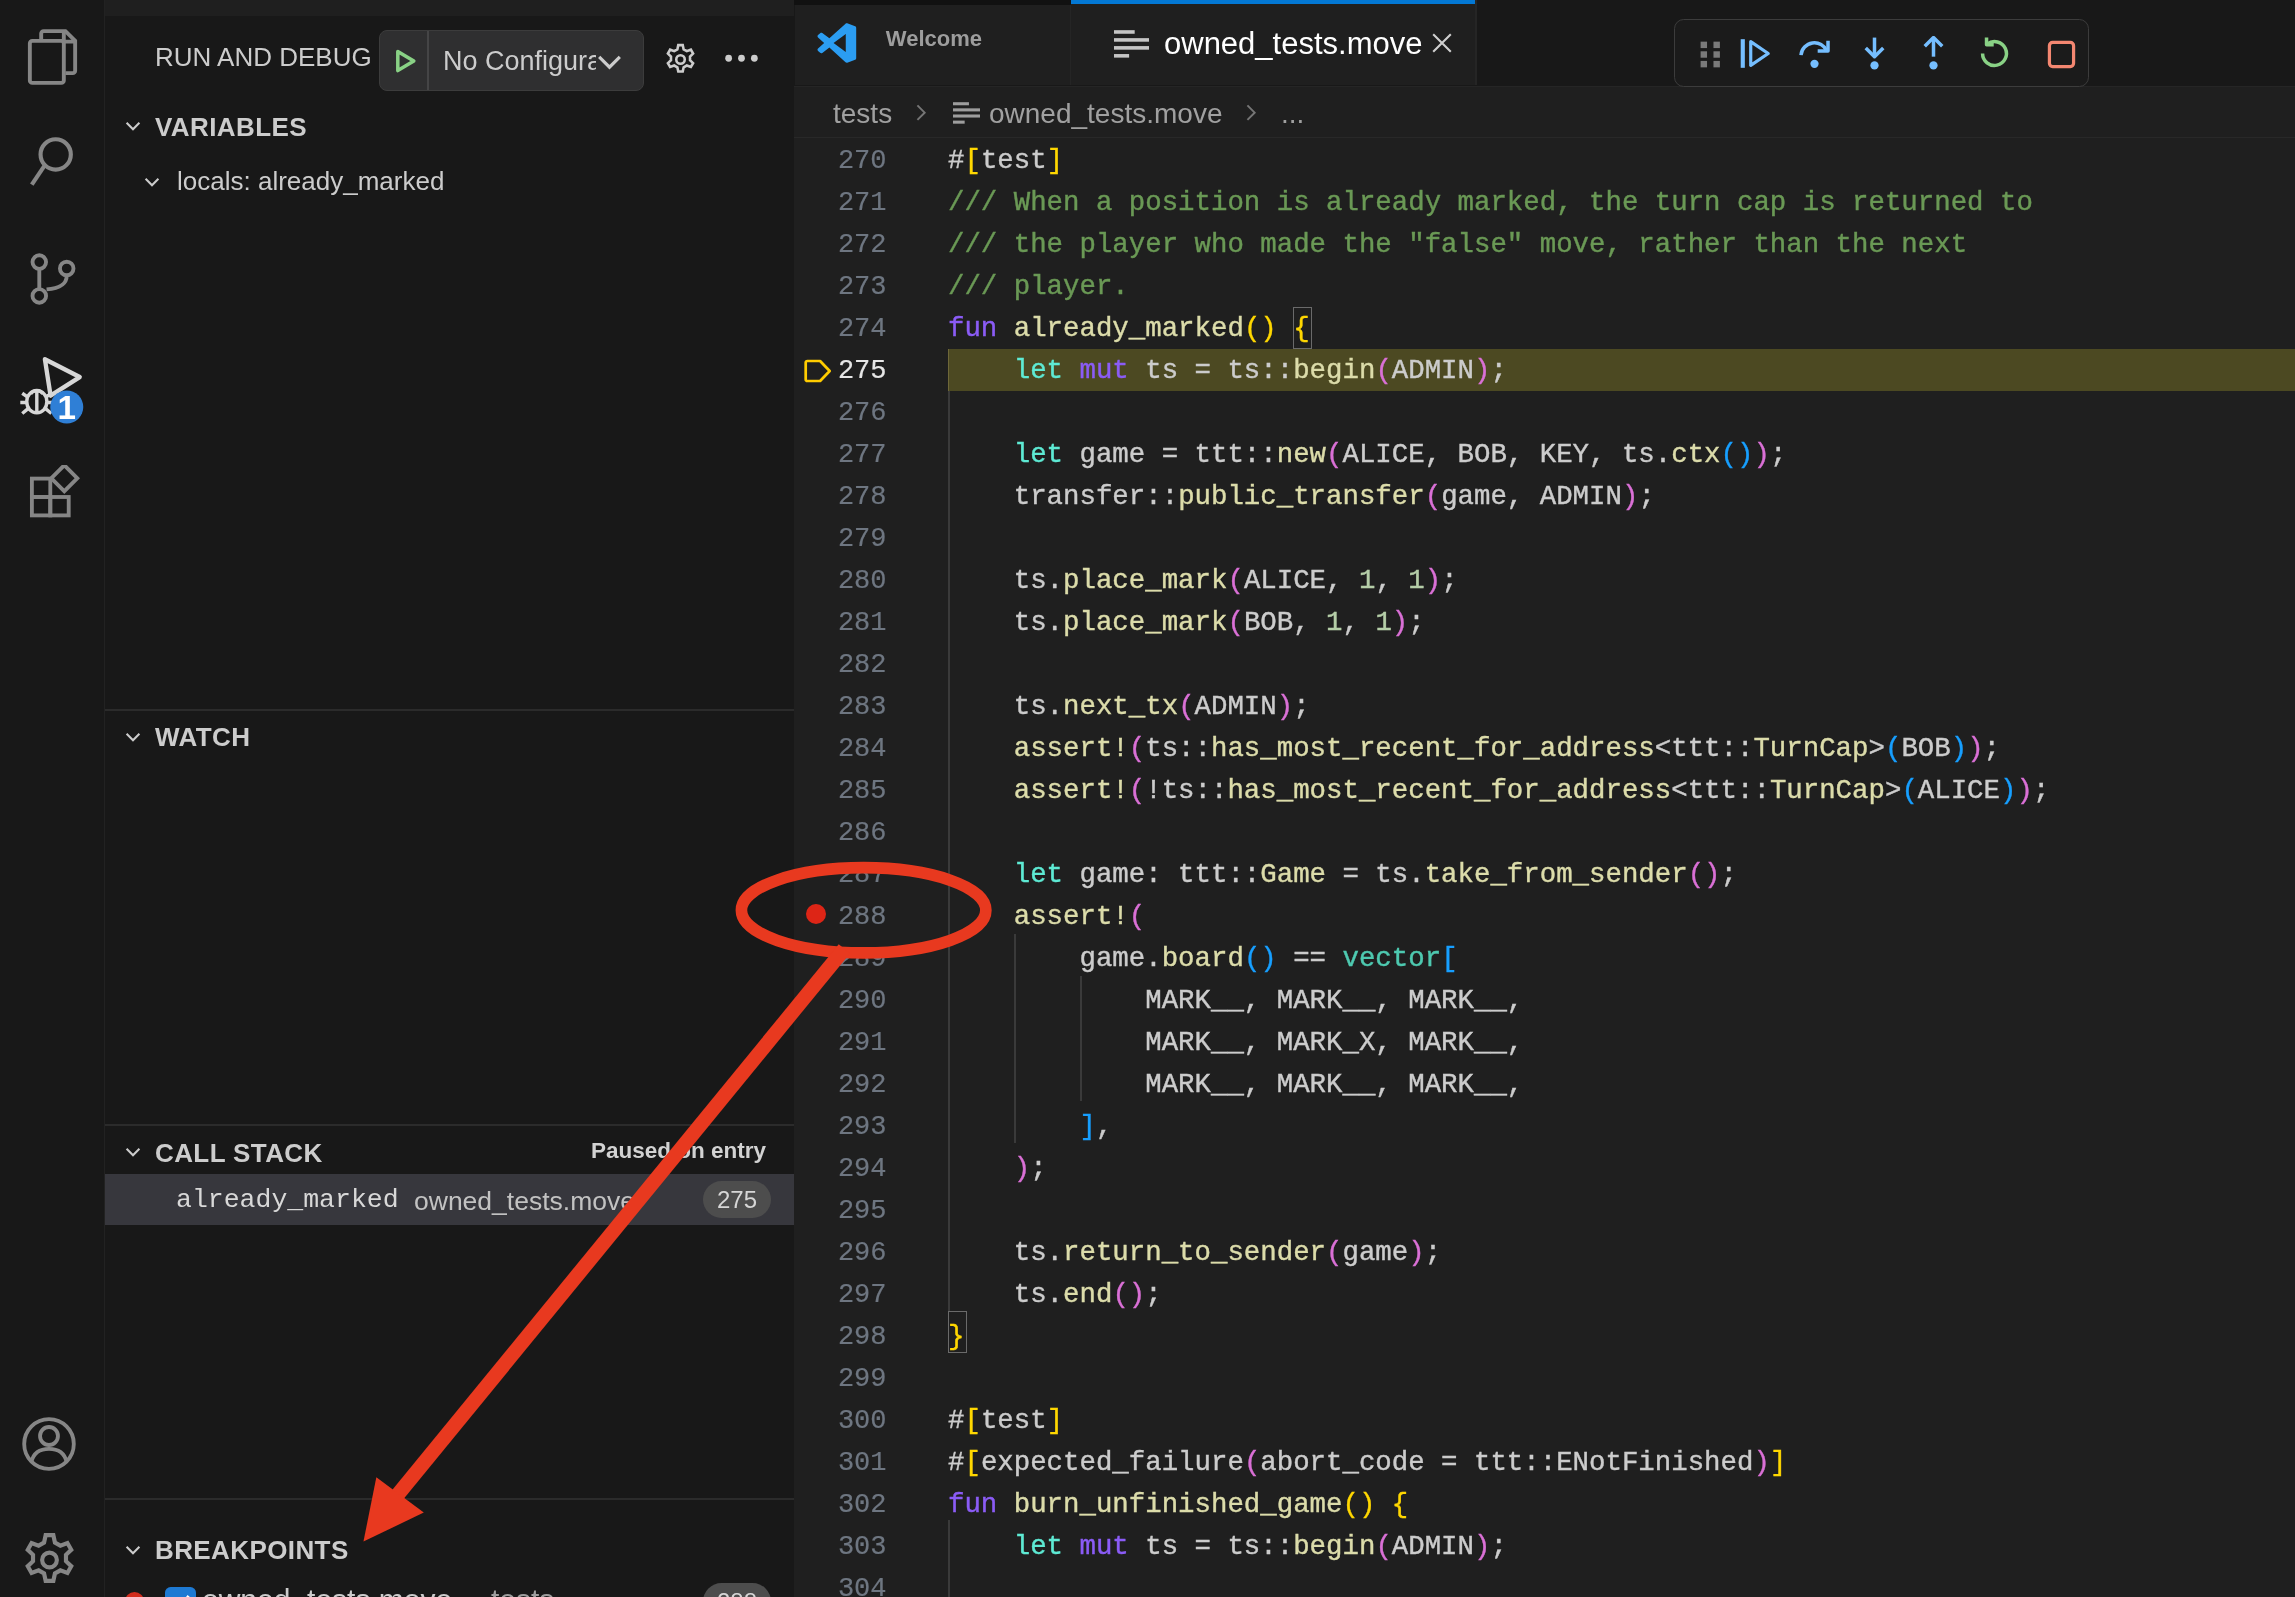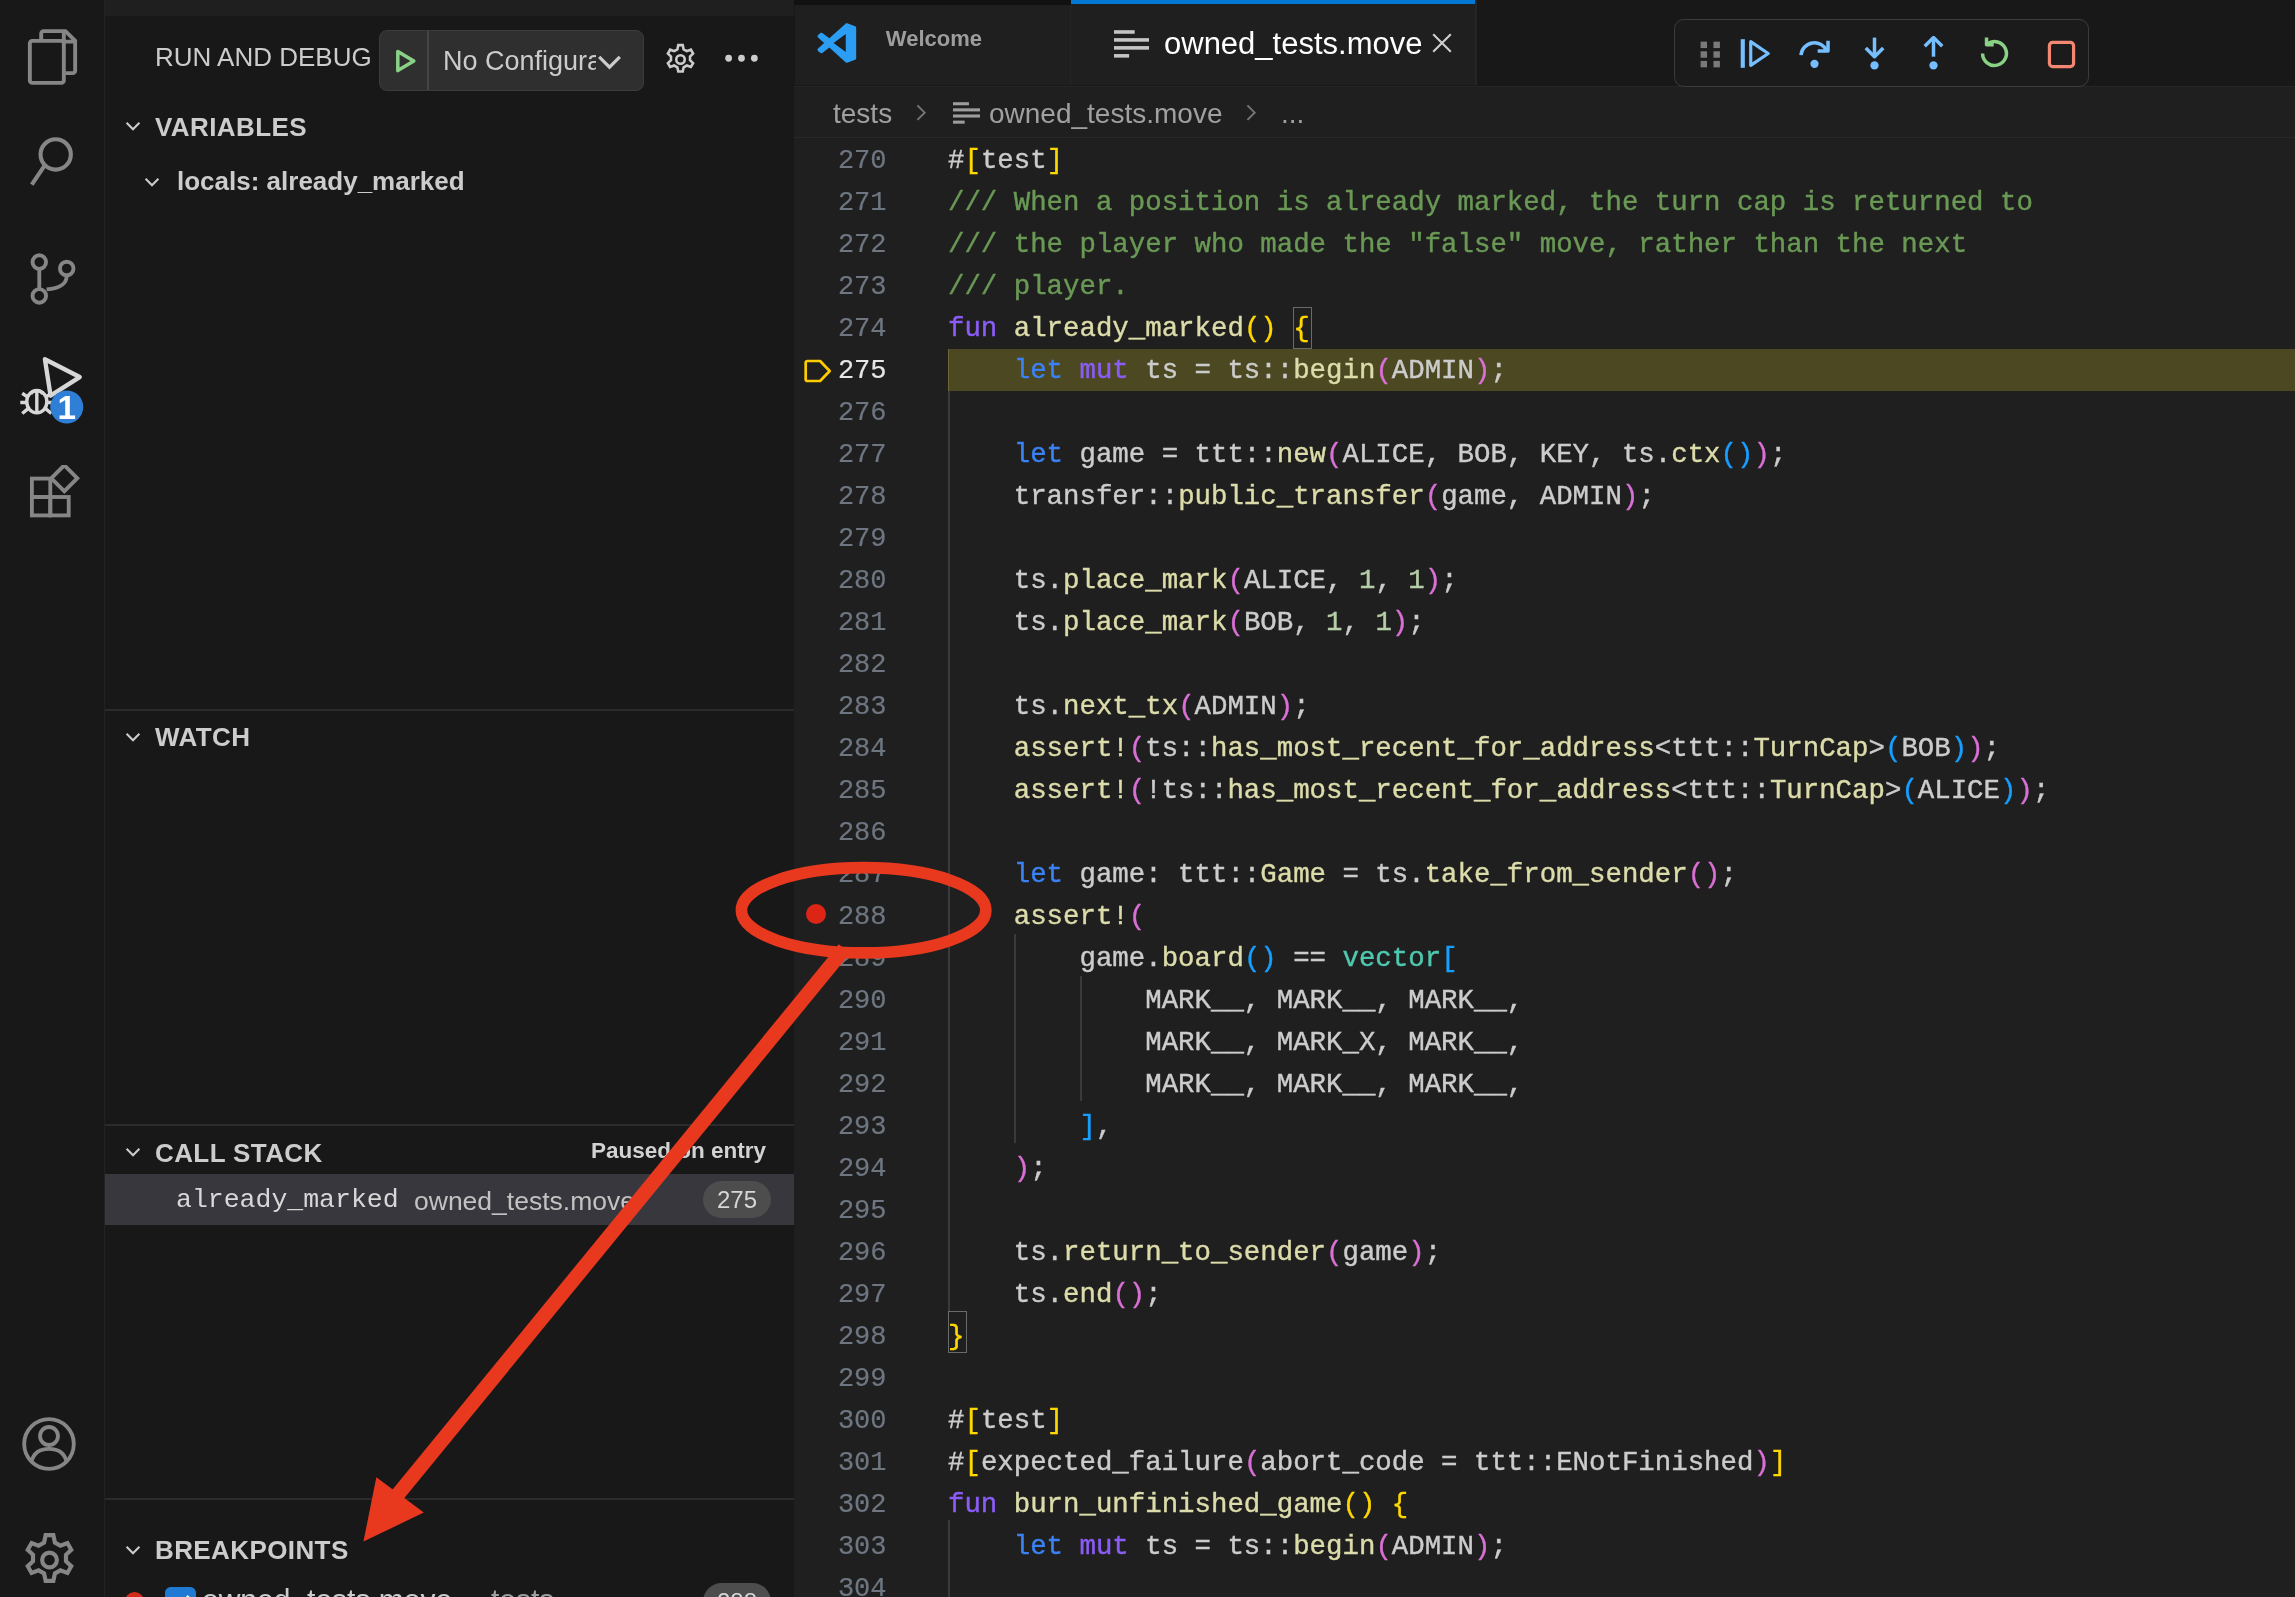--- a/index.html
+++ b/index.html
@@ -26,21 +26,21 @@
 
   
   #codearea { position:absolute; left:0; top:138px; width:1502px; height:1459px; background:#1f1f1f; }
   #gutter { position:absolute; left:10.5px; top:1.6px; width:82px; text-align:right;
             font-family:"Liberation Mono", monospace; font-size:27px; line-height:42px; color:#6e7681; white-space:pre; -webkit-text-stroke:0.2px currentColor; }
   #code { position:absolute; left:154px; top:1.6px; font-family:"Liberation Mono", monospace;
           font-size:27.4px; line-height:42px; color:#cccccc; white-space:pre; -webkit-text-stroke:0.4px currentColor; }
   #code span { display:inline; }
   .c { color:#6a9955; }
   .k { color:#8b5cf6; }
-  .l { color:#3b82f6; }
+  .l { color:#5eead4; }
   .f { color:#dcdcaa; }
   .t { color:#4ec9b0; }
   .n { color:#b5cea8; }
   .g1 { color:#ffd700; }
   .g2 { color:#da70d6; }
   .g3 { color:#179fff; }
   .guide { position:absolute; width:1.6px; background:#3a3a3a; }
 
   .pill { position:absolute; width:68px; height:37px; border-radius:18.5px; background:#4d4d4d; color:#d6d6d6;
           font-size:24px; text-align:center; line-height:37px; }
@@ -287,21 +287,21 @@
         <circle cx="39" cy="9" r="4.2"></circle>
     </svg>
 
     <svg class="chev" style="left:16px;top:98px" viewBox="0 0 30 30" fill="none" stroke="#cccccc" stroke-width="2.6">
         <path d="M7 11 L15 19 L23 11"></path>
       </svg>
     <div class="sechead" style="left:50px;top:96px;">VARIABLES</div>
     <svg class="chev" style="left:35px;top:154px" viewBox="0 0 30 30" fill="none" stroke="#cccccc" stroke-width="2.6">
         <path d="M7 11 L15 19 L23 11"></path>
       </svg>
-    <div class="abs" style="left:72px;top:150px;font-size:26px;font-weight:bold;color:#cccccc;">locals: already_marked</div>
+    <div class="abs" style="left:72px;top:150px;font-size:26px;font-weight:normal;color:#cccccc;">locals: already_marked</div>
 
     <div class="divider" style="top:693px"></div>
     <svg class="chev" style="left:16px;top:709px" viewBox="0 0 30 30" fill="none" stroke="#cccccc" stroke-width="2.6">
         <path d="M7 11 L15 19 L23 11"></path>
       </svg>
     <div class="sechead" style="left:50px;top:706px;">WATCH</div>
 
     <div class="divider" style="top:1108px"></div>
     <svg class="chev" style="left:16px;top:1124px" viewBox="0 0 30 30" fill="none" stroke="#cccccc" stroke-width="2.6">
         <path d="M7 11 L15 19 L23 11"></path>

